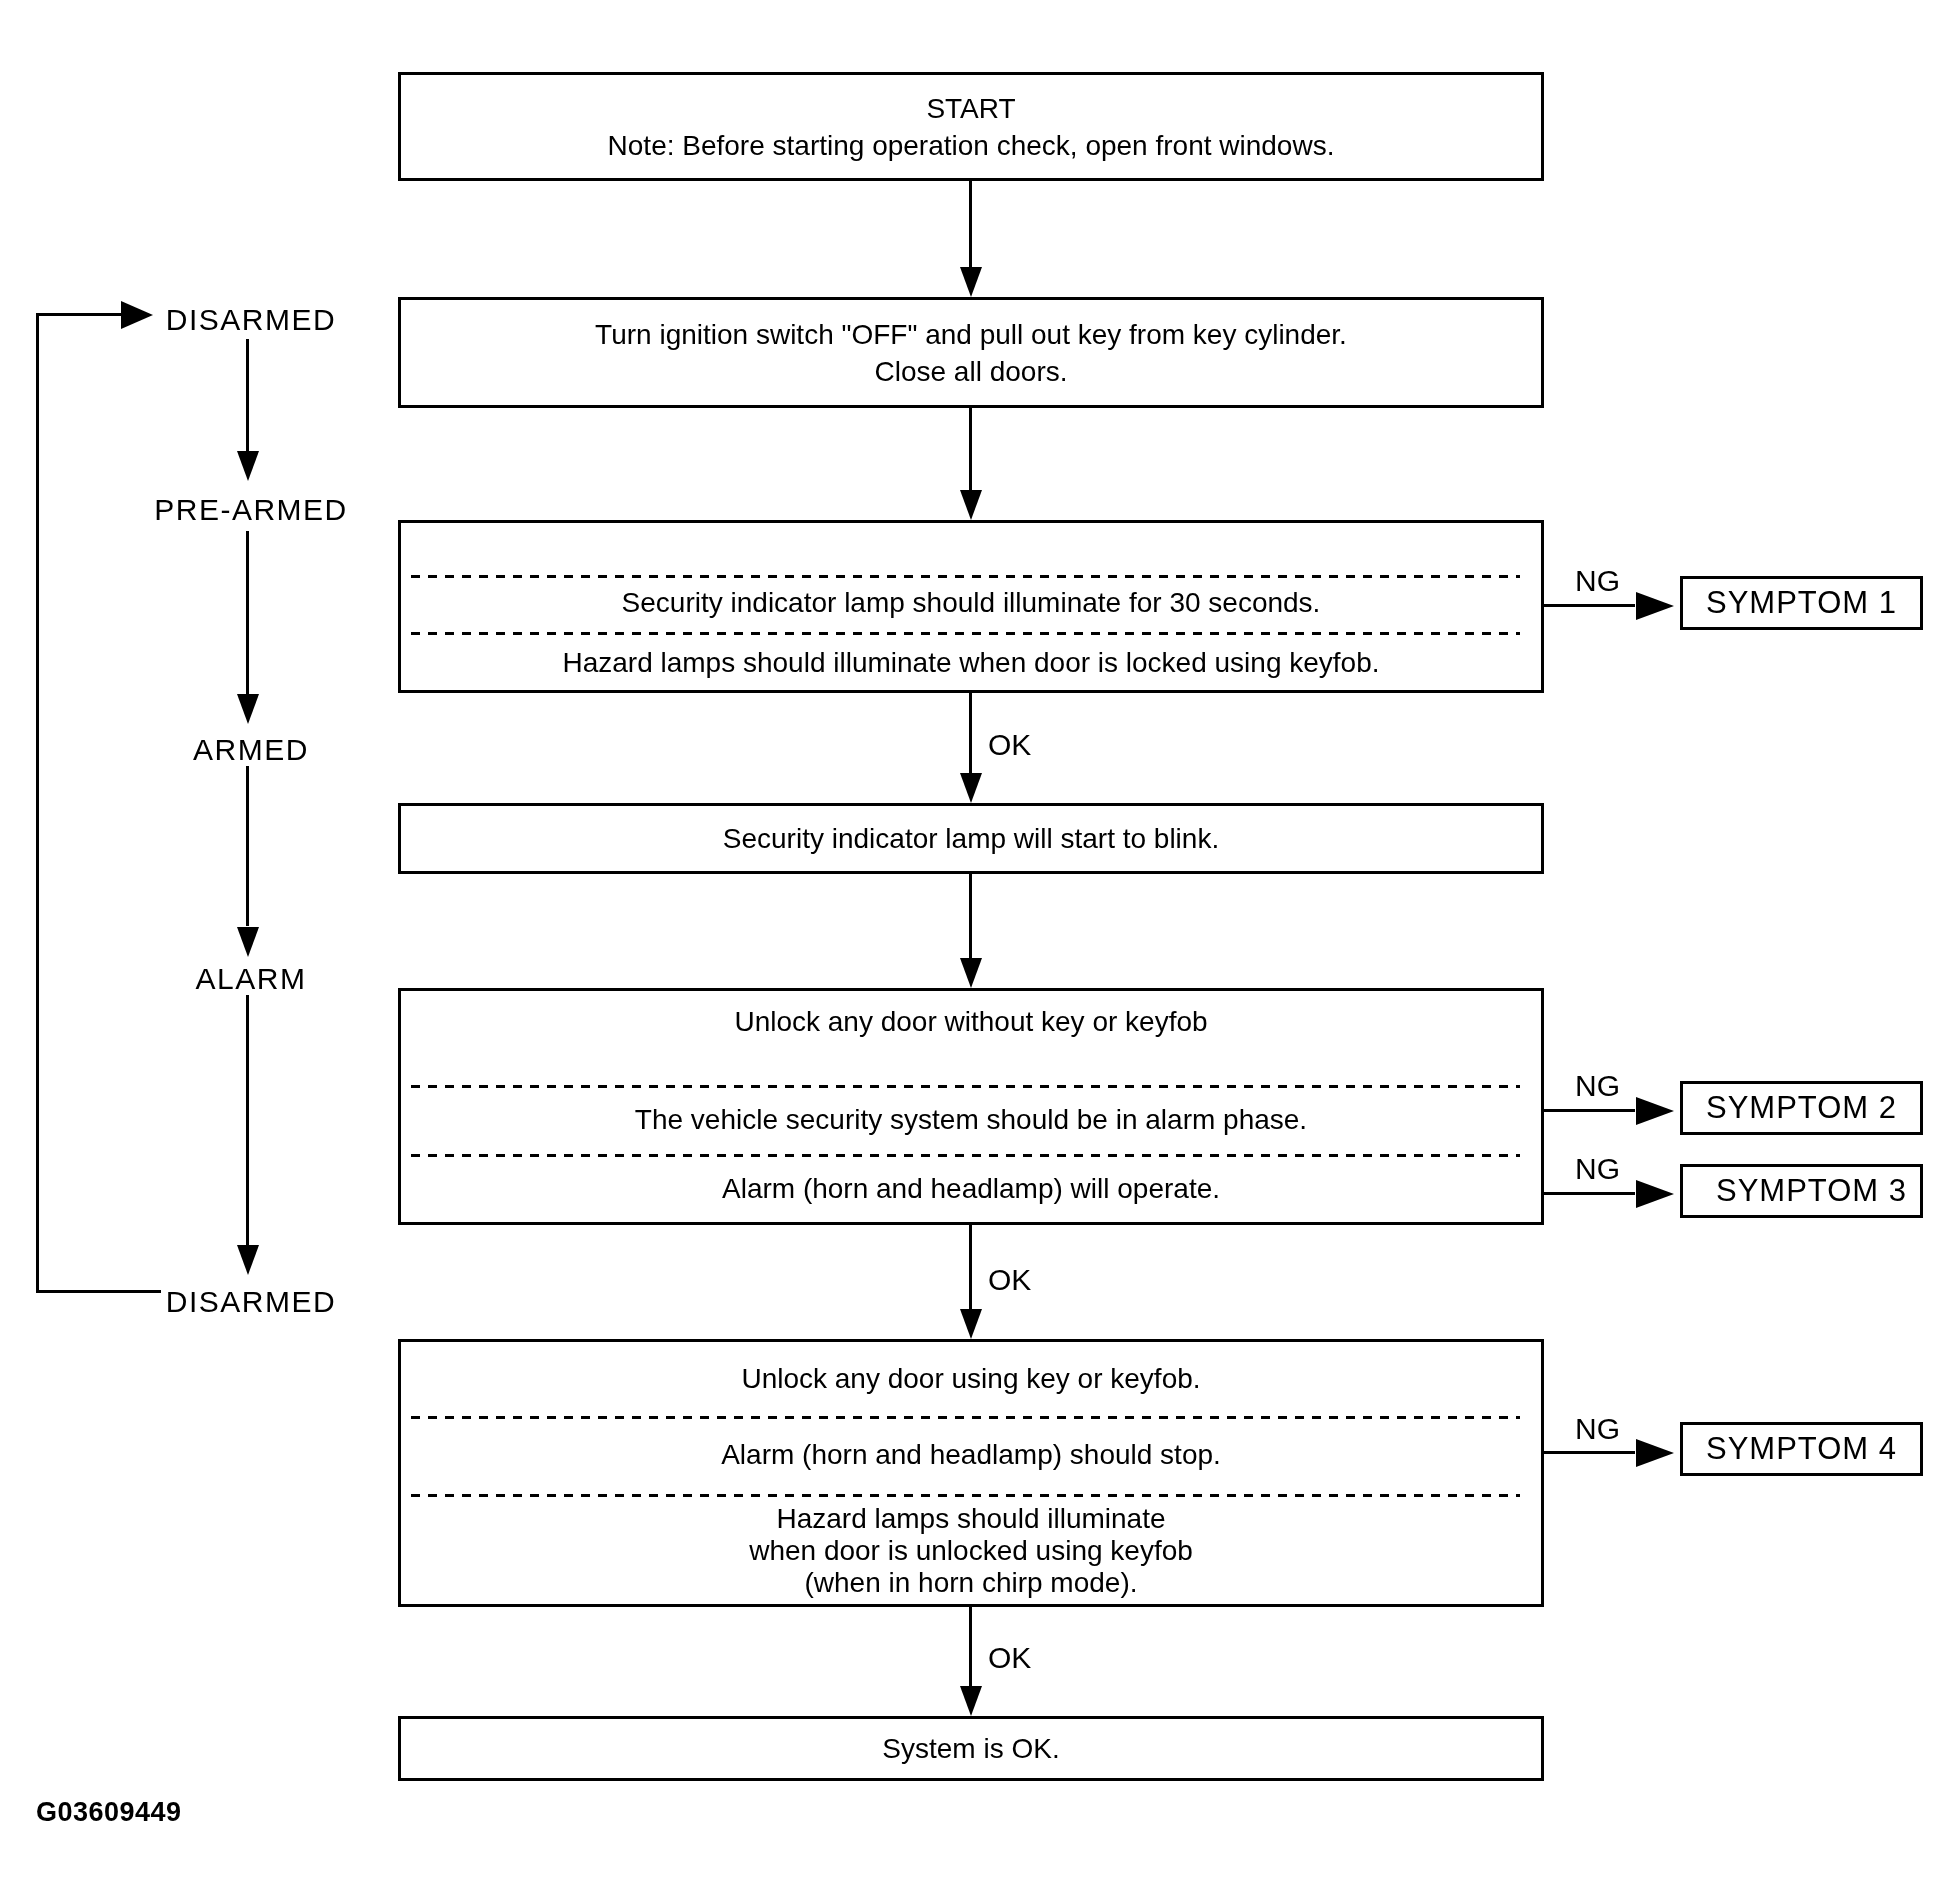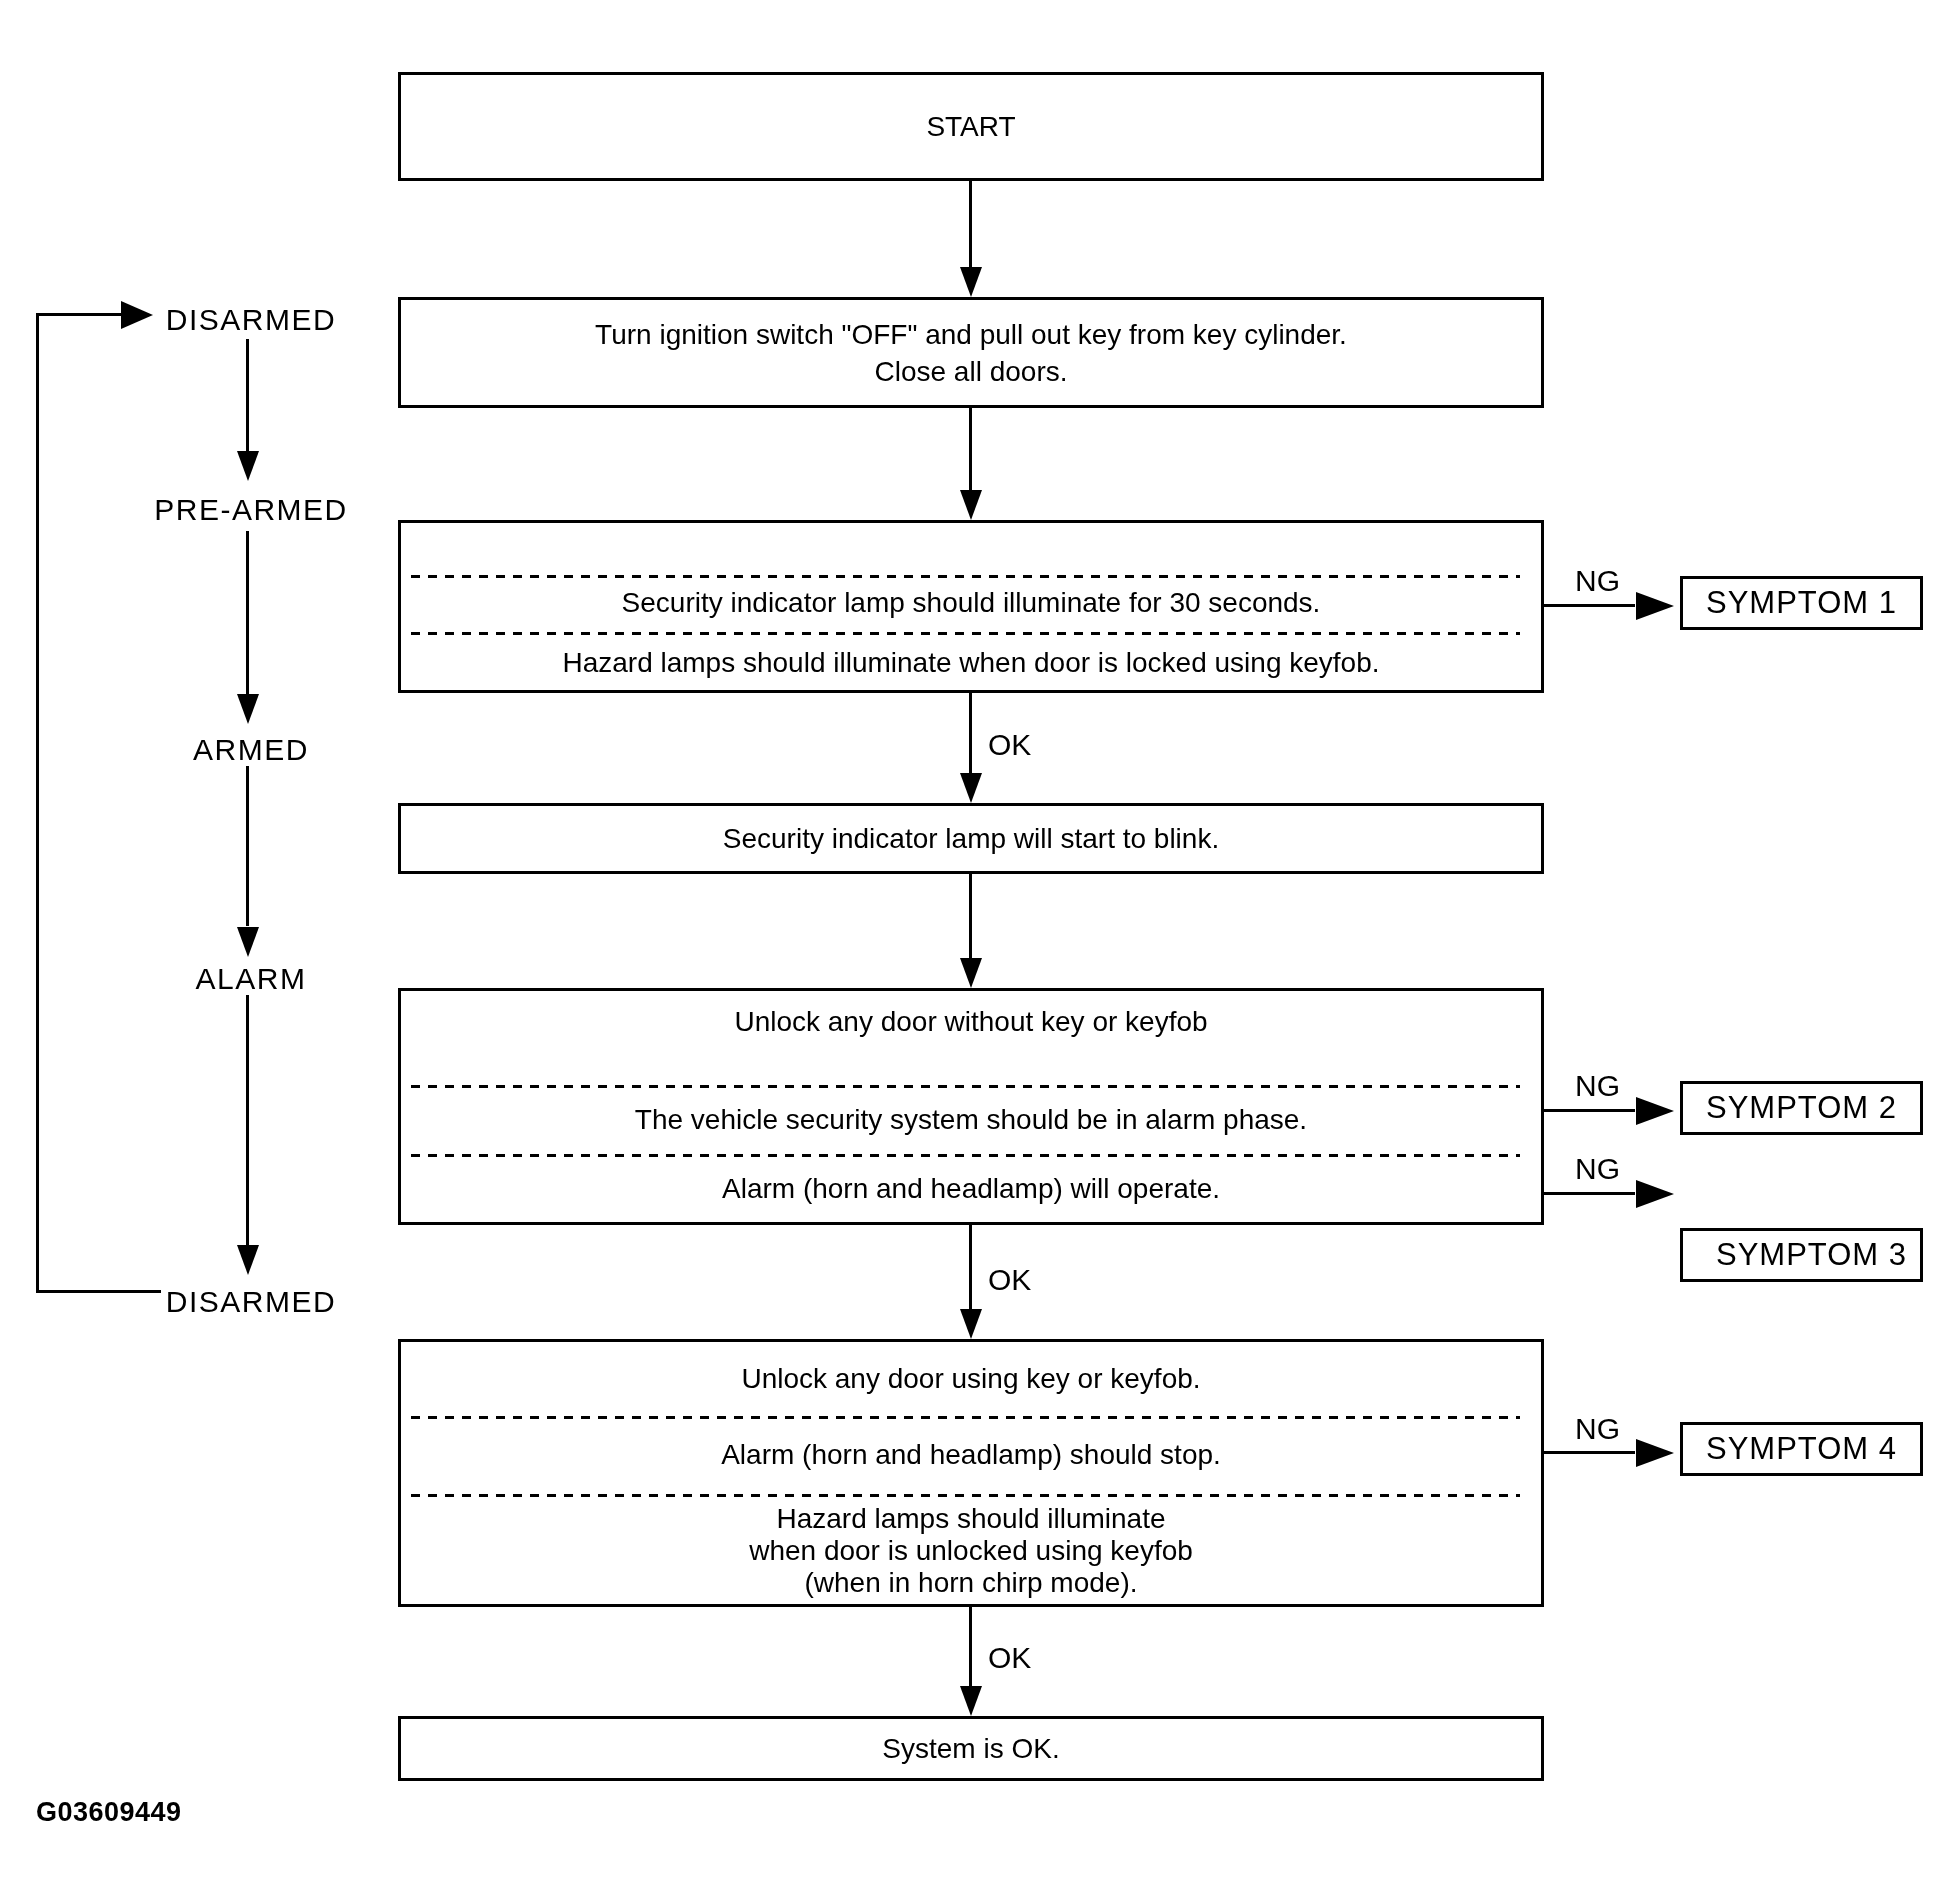--- a/index.html
+++ b/index.html
@@ -73,20 +73,21 @@
 
   <div class="vline" style="left:246px;top:766px;height:160px;"></div>
   <div class="head-down" style="left:237px;top:927px;"></div>
 
   <div class="vline" style="left:246px;top:995px;height:250px;"></div>
   <div class="head-down" style="left:237px;top:1245px;"></div>
 
   <div class="box" style="left:398px;top:72px;width:1146px;height:109px;">
     <div class="inner">
       <div>START</div>
+      <div>Note: Before starting operation check, open front windows.</div>
     </div>
   </div>
 
   <div class="vline" style="left:969px;top:181px;height:86px;"></div>
   <div class="head-down" style="left:960px;top:267px;"></div>
 
   <div class="box" style="left:398px;top:297px;width:1146px;height:111px;">
     <div class="inner">
       <div>Turn ignition switch "OFF" and pull out key from key cylinder.</div>
       <div>Close all doors.</div>
@@ -134,21 +135,21 @@
   <div class="nglbl" style="top:1069px;">NG</div>
   <div class="hline" style="left:1544px;top:1109px;width:91px;"></div>
   <div class="head-right" style="left:1636px;top:1097px;"></div>
   <div class="symbox" style="top:1081px;">
     <span>SYMPTOM 2</span>
   </div>
 
   <div class="nglbl" style="top:1152px;">NG</div>
   <div class="hline" style="left:1544px;top:1192px;width:91px;"></div>
   <div class="head-right" style="left:1636px;top:1180px;"></div>
-  <div class="symbox" style="top:1228px;padding-left:20px;">
+  <div class="symbox" style="top:1164px;padding-left:20px;">
     <span>SYMPTOM 3</span>
   </div>
 
   <div class="vline" style="left:969px;top:1225px;height:84px;"></div>
   <div class="head-down" style="left:960px;top:1309px;"></div>
   <div class="oklbl" style="top:1263px;">OK</div>
 
   <div class="box" style="left:398px;top:1339px;width:1146px;height:268px;">
     <div class="brow" style="top:0;height:74px;">Unlock any door using key or keyfob.</div>
     <div class="dash" style="left:10px;top:74px;width:1109px;"></div>

